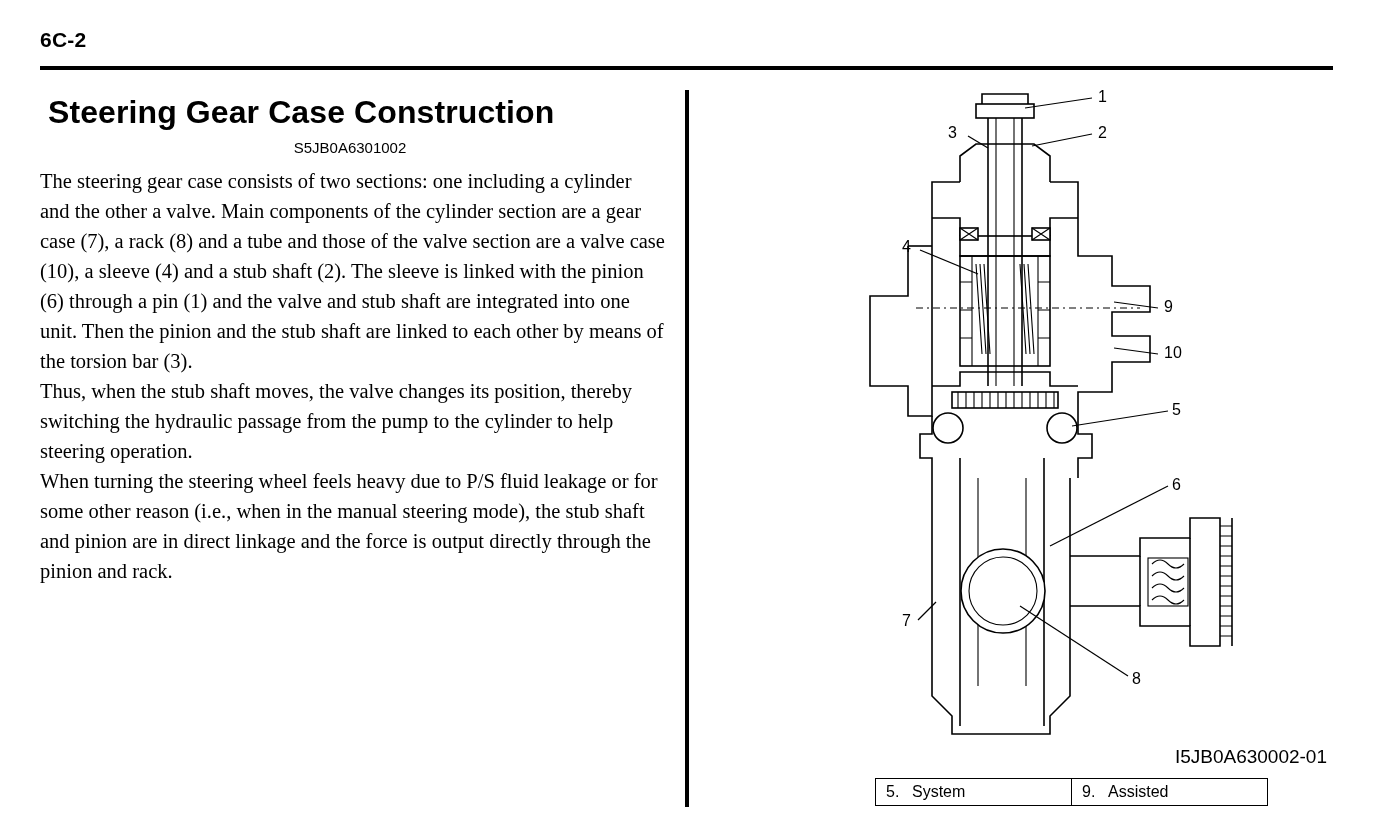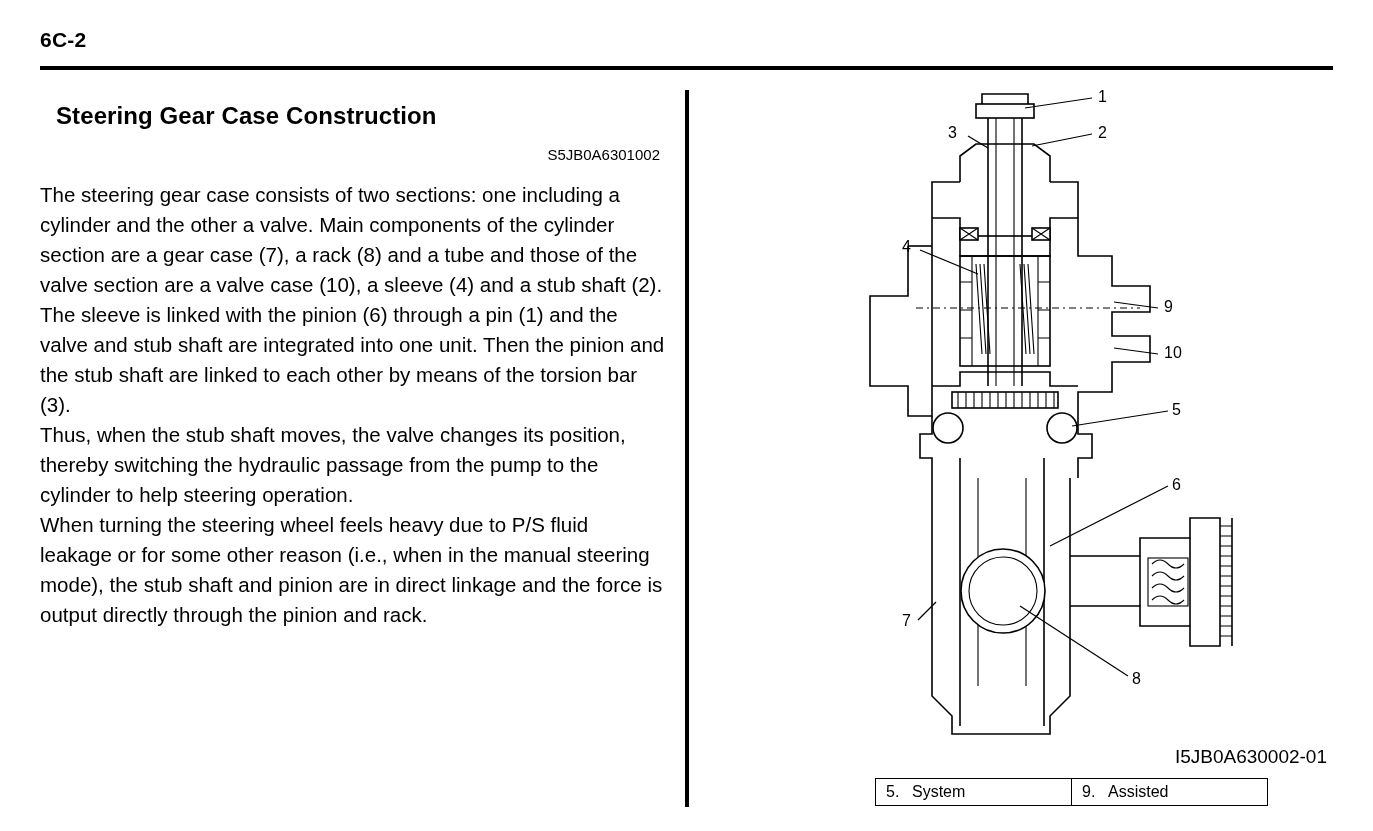--- a/index.html
+++ b/index.html
@@ -65,37 +65,38 @@
   }
   .col-right {
     position: absolute;
     left: 680px;
     top: 0;
     width: 615px;
     height: 725px;
   }
 
   h1.section-title {
-    font-size: 24px;
+    font-size: 32px;
     font-weight: bold;
-    margin: 16px;
+    margin: 8px;
     padding: 0;
     letter-spacing: 0.1px;
   }
   .doc-code {
-    text-align: right;
+    text-align: center;
     font-size: 15px;
     margin-top: 2px;
     margin-right: 5px;
   }
   .body-text {
     font-size: 20.5px;
     line-height: 30px;
-    margin-top: 17px;
+    margin-top: 10px;
     white-space: pre-wrap;
+    font-family: Liberation Serif, serif;
   }
 
   
   .figure-area {
     position: relative;
     width: 615px;
     height: 660px;
   }
   .fig-code {
     position: absolute;

